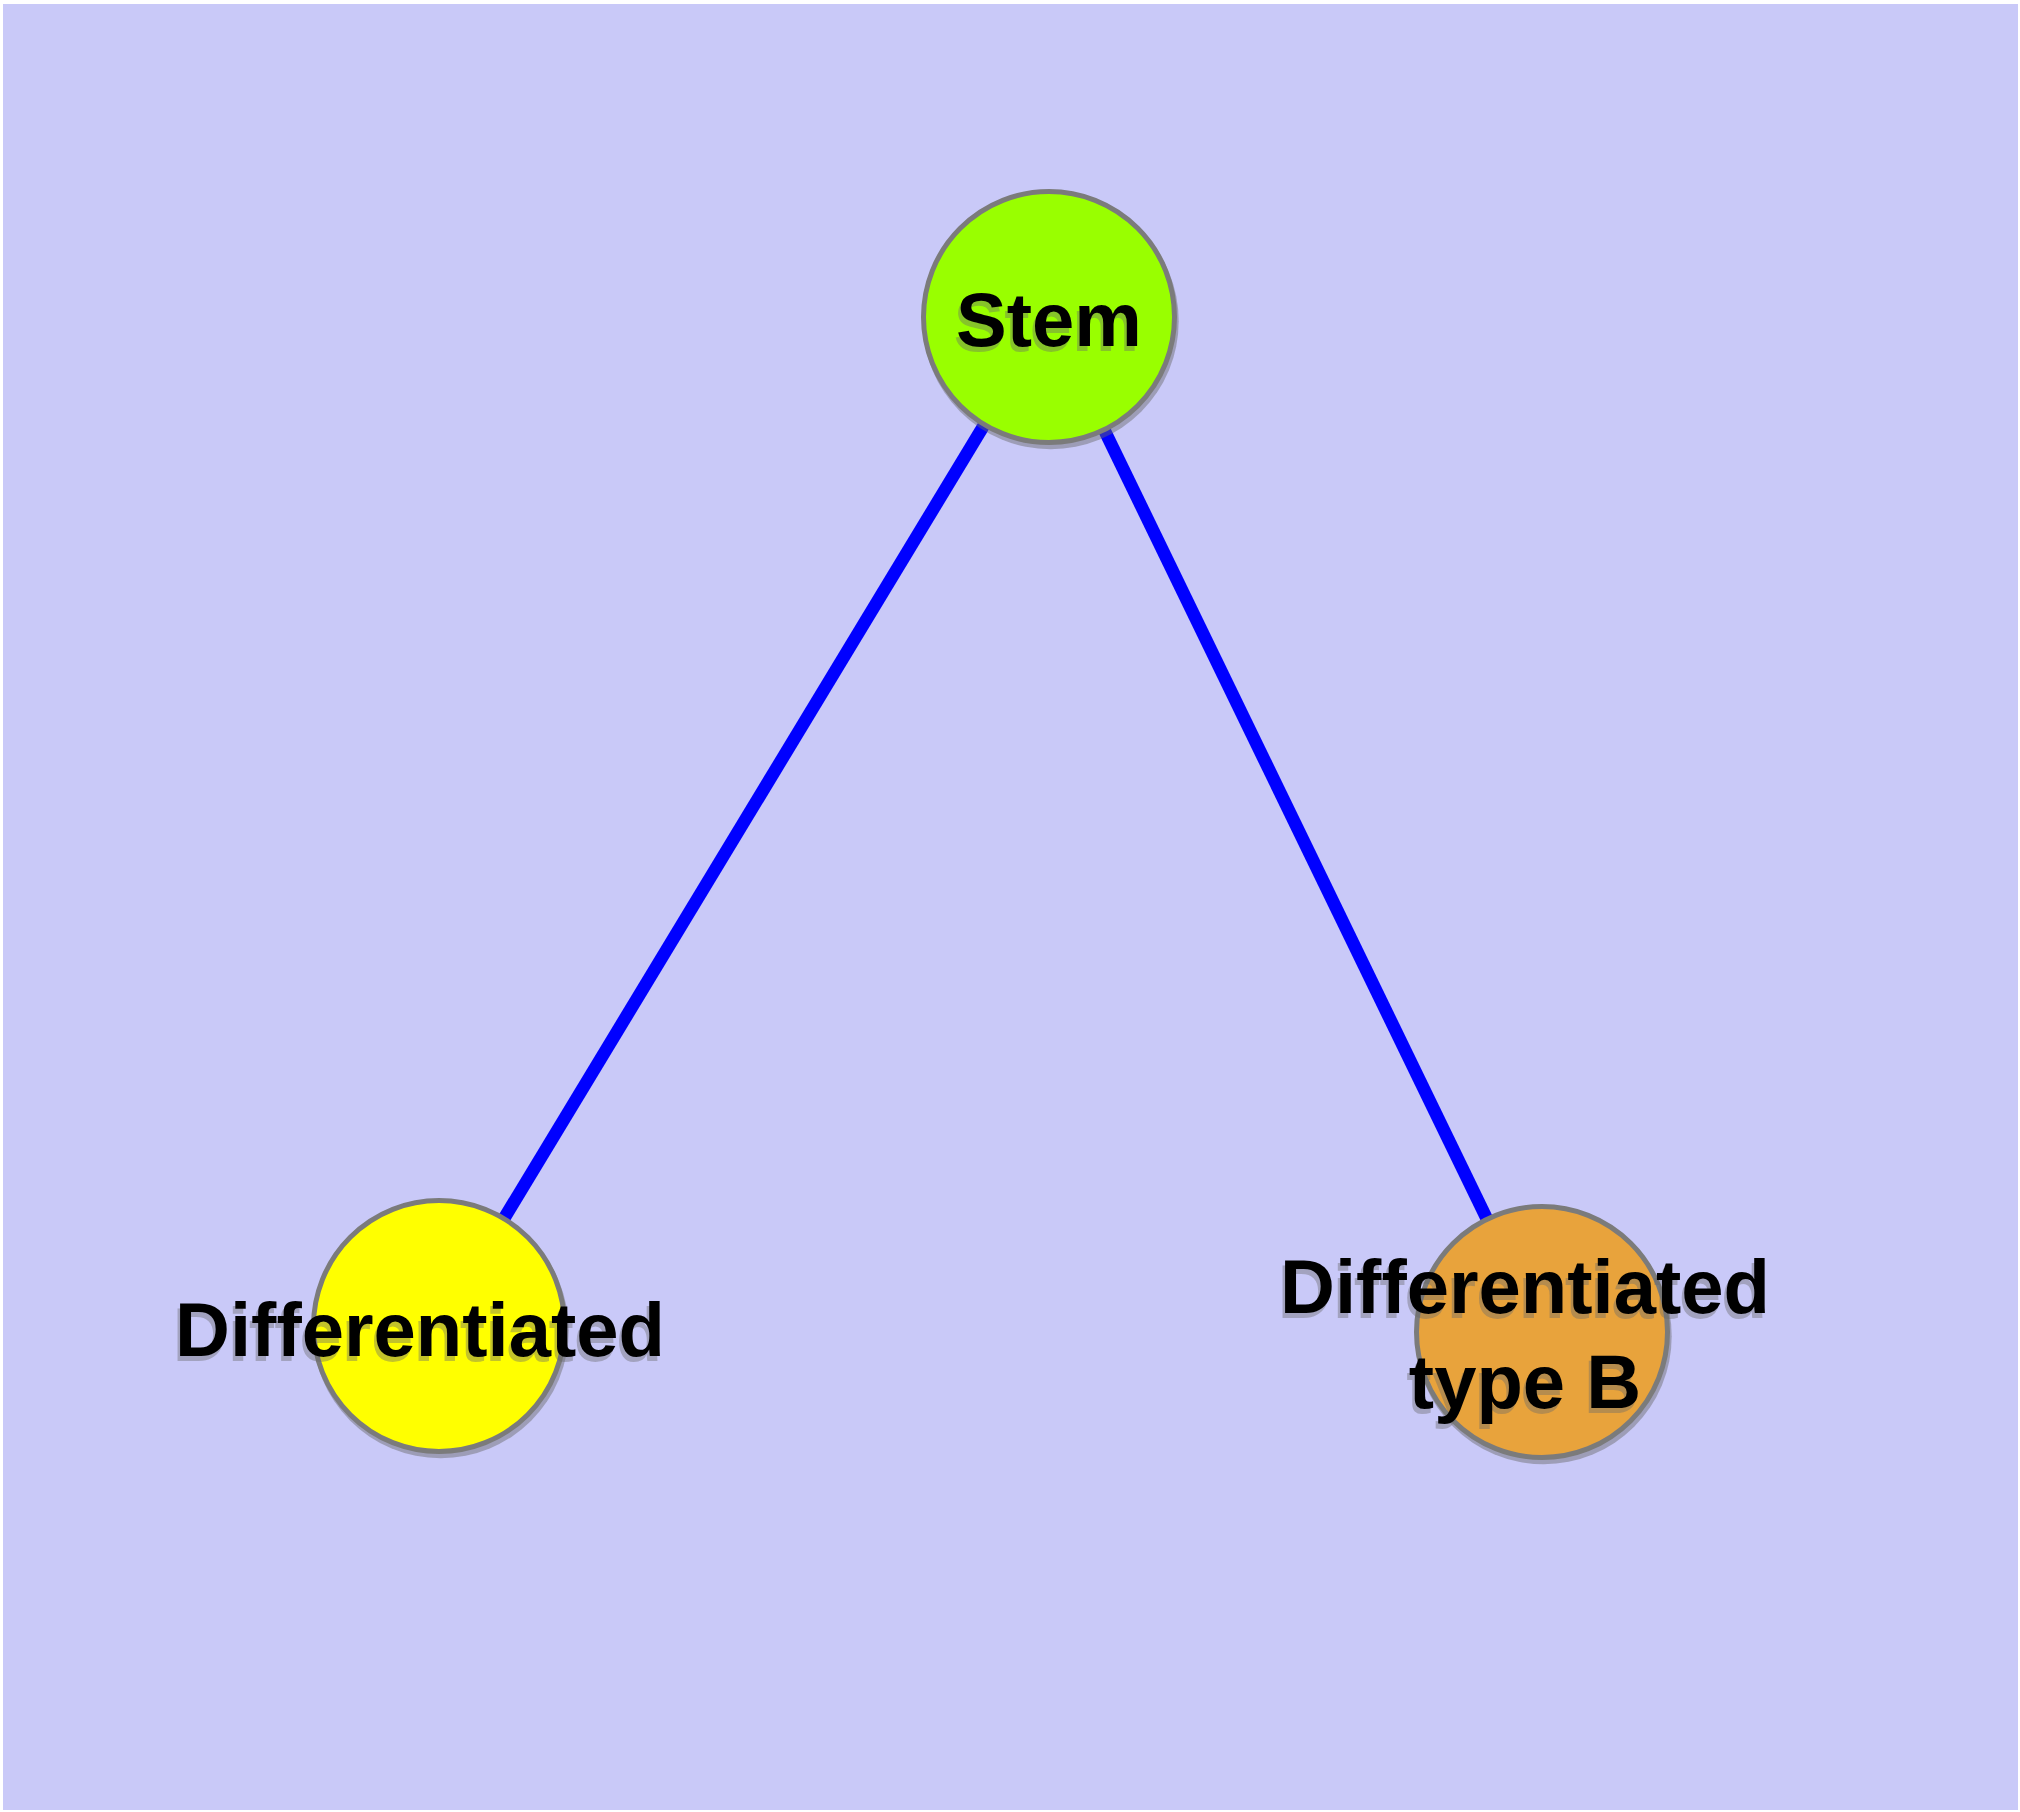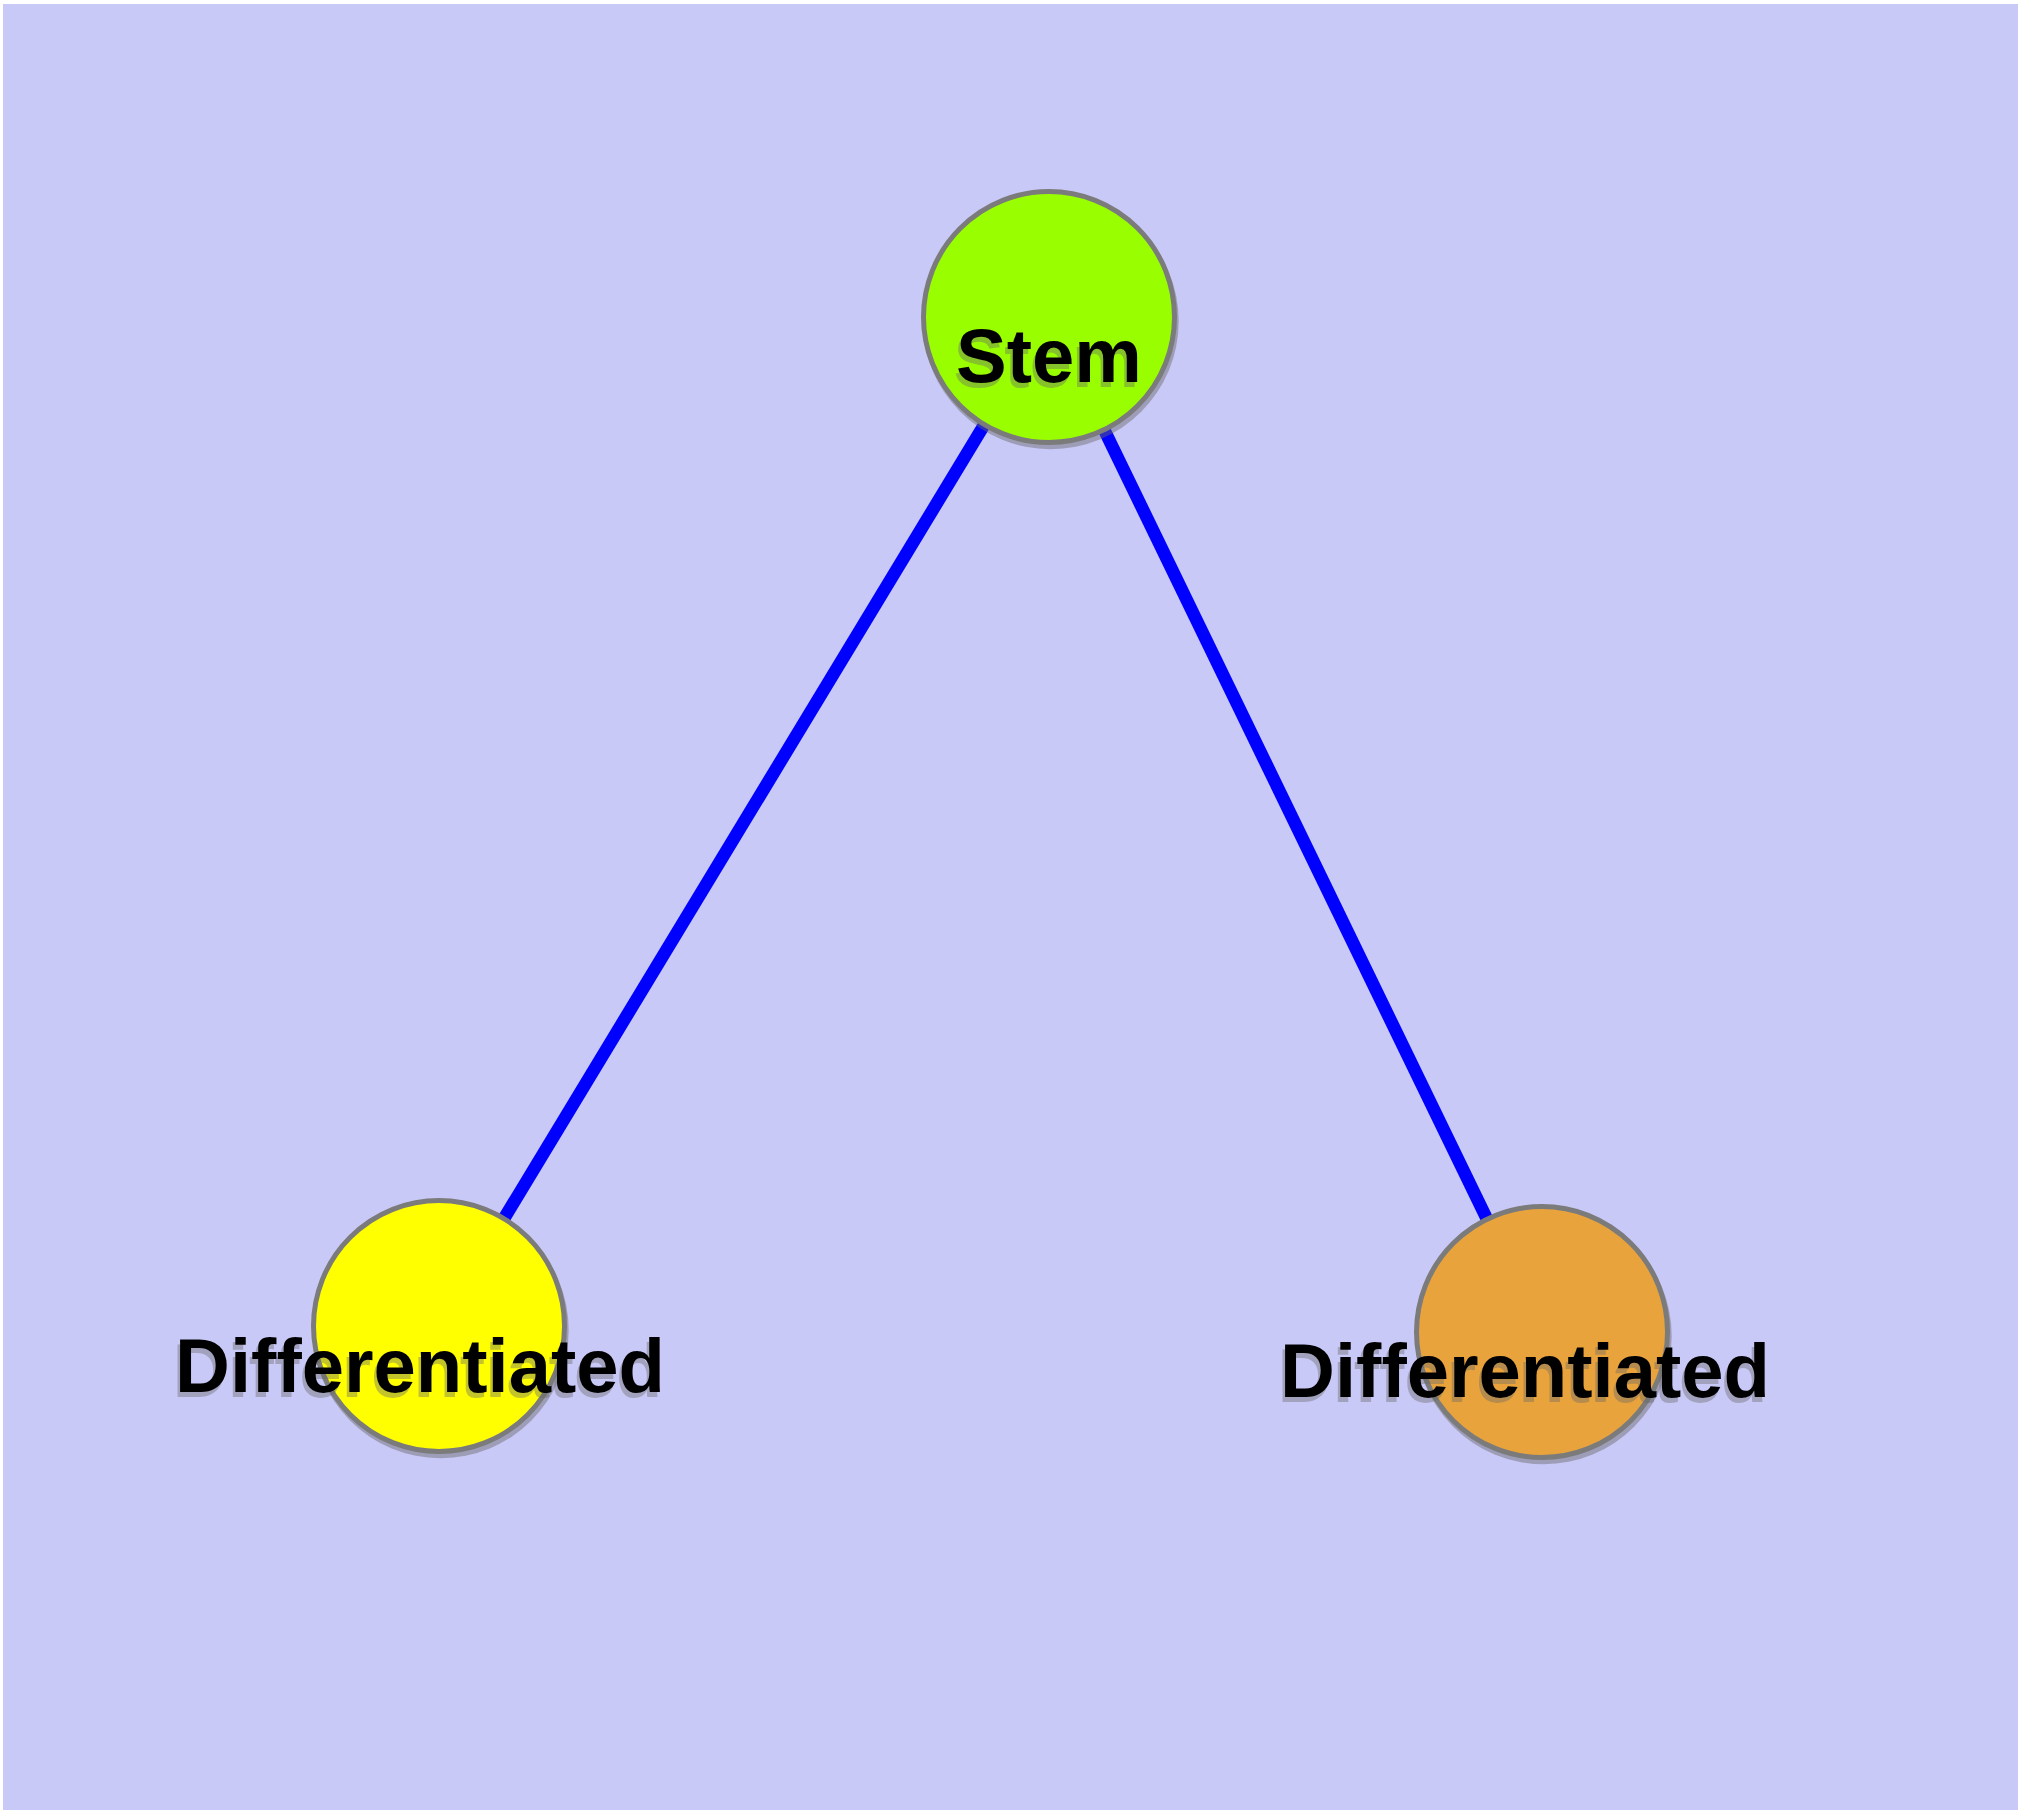--- a/index.html
+++ b/index.html
@@ -41,21 +41,20 @@
     position: absolute;
     transform: translate(-50%, -50%);
     z-index: 3;
     text-align: center;
     white-space: nowrap;
     color: #000000;
     font-weight: bold;
     font-size: 76px;
     line-height: 95px;
     text-shadow: -2.5px 5.1px 0 rgba(105,105,105,0.40);
-    margin-top: 36px;
   }
   .label-line {
     display: block;
   }
 </style>
 </head>
 <body style="background: rgb(255, 255, 255);">
 
 <div id="stage">
 
@@ -73,16 +72,17 @@
   <div class="node-label" style="left: 1049px; top: 319px; color: rgb(0, 0, 0);">
     <span class="label-line">Stem</span>
   </div>
 
   <div class="node-label" style="left: 420px; top: 1329px; color: rgb(0, 0, 0);">
     <span class="label-line">Differentiated</span>
   </div>
 
   <div class="node-label" style="left: 1525px; top: 1334px; color: rgb(0, 0, 0);">
     <span class="label-line">Differentiated</span>
+    <span class="label-line">type B</span>
   </div>
 
 </div>
 
 
 </body></html>

